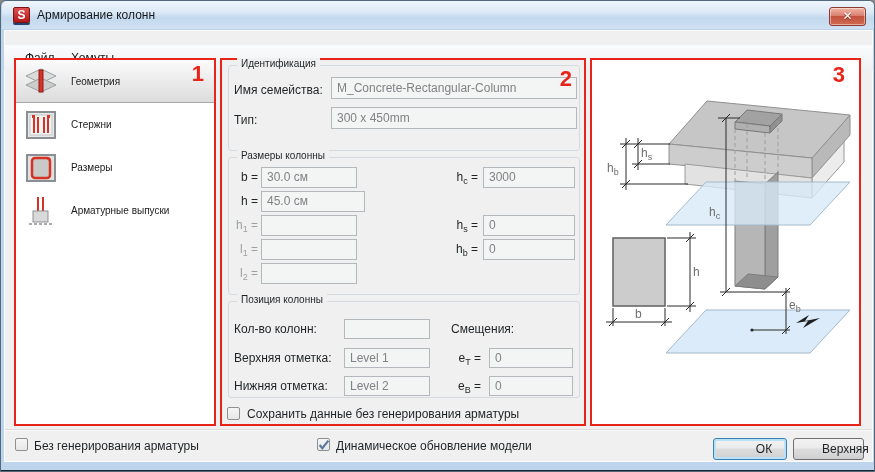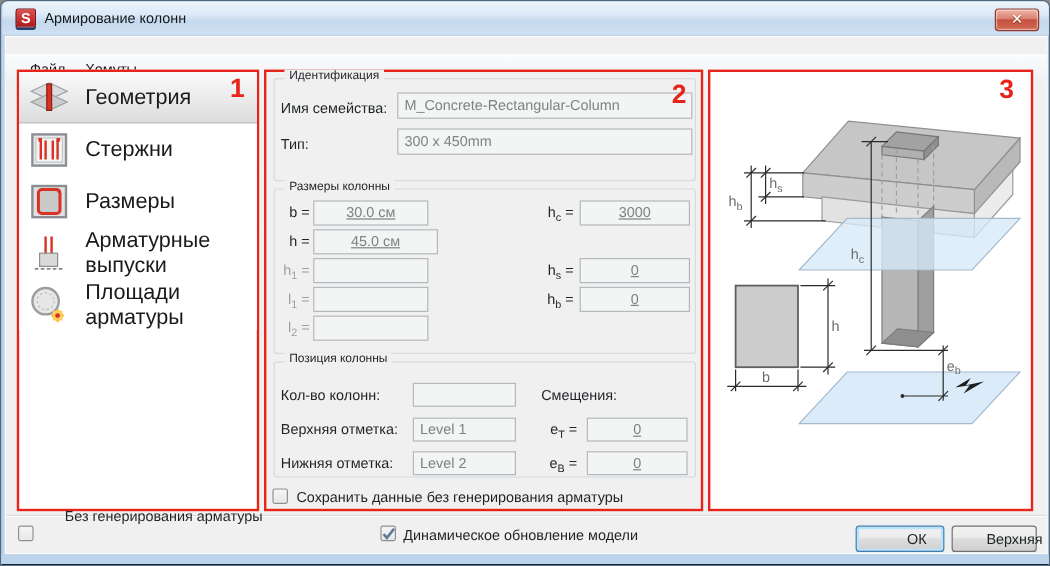--- a/index.html
+++ b/index.html
@@ -40,34 +40,34 @@
   .rp { position:absolute; border:2px solid #e8231a; }
   .p1 { left:13px; top:57px; width:202px; height:368px; background:#fff; }
   .p2 { left:219px; top:57px; width:366px; height:368px; background:#f0f0f0; }
   .p3 { left:589px; top:57px; width:271px; height:368px; background:#fff; }
   .badge { position:absolute; color:#e8231a; font-weight:bold; font-size:22px; line-height:22px; }
 
   
   .s-item { position:relative; height:43px; display:flex; align-items:center; gap:12px;
     padding-left:7px; cursor:pointer; background:#fff; }
   .s-item.sel { background:linear-gradient(#fbfbfb,#dcdcdc); border-bottom:1px solid #a9a9a9; }
-  .s-item .lbl-s { font-size:18px; color:#1a1a1a; }
+  .s-item .lbl-s { font-size:10px; color:#1a1a1a; }
   .s-item svg { flex:0 0 auto; }
 
   
   .gb { position:absolute; border:1px solid #d4dadf; border-radius:3px; }
   .gt { position:absolute; top:-8px; left:8px; background:#f0f0f0; padding:0 4px;
     font-size:10px; color:#1f2326; white-space:nowrap; }
   .lbl { position:absolute; font-size:12px; color:#1f2326; white-space:nowrap; line-height:14px; }
   .lbl.dis { color:#9da0a3; }
   .lbl.r { text-align:right; }
   sub { font-size:9px; }
   .tb { position:absolute; background:#f3f4f4; border:1px solid #b3b8bc; font-size:12px;
     color:#7f8385; line-height:19px; padding:0 5px; overflow:hidden; white-space:nowrap; }
-  .tb.num { text-align:center;text-decoration:underline; }
+  .tb.num { text-align:left; }
 
   
   .cb { position:absolute; width:13px; height:13px; background:linear-gradient(#f5f5f5,#e7e7e7);
     border:1px solid #8e9094; border-radius:2px; cursor:pointer; }
   .cb svg { position:absolute; left:0; top:0; }
   .cb-lbl { position:absolute; font-size:12px; color:#1f2326; white-space:nowrap; cursor:default; }
 
   
   .btn { position:absolute; height:22px; font-size:12px; text-align:center; color:#1f2326;
     background:linear-gradient(#f2f2f2,#ebebeb 45%,#dddddd 50%,#cfcfcf);
@@ -125,30 +125,20 @@
       <span class="lbl-s">Размеры</span>
     </div>
     <div class="s-item">
       <svg width="36" height="32" viewBox="0 0 36 32">
         <line x1="15" y1="2" x2="15" y2="20" stroke="#d63226" stroke-width="2"></line>
         <line x1="20" y1="2" x2="20" y2="20" stroke="#d63226" stroke-width="2"></line>
         <rect x="10" y="16" width="15" height="11" fill="#d9d9d9" stroke="#8b8f93"></rect>
         <line x1="6" y1="29" x2="30" y2="29" stroke="#555" stroke-dasharray="3,2"></line>
       </svg>
       <span class="lbl-s">Арматурные выпуски</span>
-    </div>
-    <div class="s-item">
-      <svg width="36" height="32" viewBox="0 0 36 32">
-        <circle cx="15" cy="13" r="11" fill="#e7e7e7" stroke="#9a9ea2" stroke-width="2"></circle>
-        <circle cx="15" cy="13" r="7" fill="none" stroke="#b9bcbe" stroke-dasharray="2,2"></circle>
-        <rect x="21" y="21" width="8" height="8" fill="#ffb82e" transform="rotate(45 25 25)"></rect>
-        <rect x="21" y="21" width="8" height="8" fill="#ffcf5e"></rect>
-        <circle cx="25" cy="25" r="2" fill="#d63226"></circle>
-      </svg>
-      <span class="lbl-s">Площади арматуры</span>
     </div>
     <div class="badge" style="right:10px; top:3px;">1</div>
   </div>
 
   <div class="rp p2">
 
     <div class="gb" style="left:6px; top:5px; width:352px; height:86px;">
       <span class="gt">Идентификация</span>
     </div>
     <span class="lbl" style="left:12px; top:23px;">Имя семейства:</span>
@@ -278,21 +268,21 @@
         <text x="43" y="258">b</text>
         <text x="197" y="249"><tspan>e</tspan><tspan dy="3" font-size="9">b</tspan></text>
       </g>
       <path d="M204,263 l13,-8 -4,6 15,-3 -17,10 5,-7 z" fill="#1e1e1e"></path>
     </svg>
     <div class="badge" style="right:14px; top:4px;">3</div>
   </div>
 
   <div class="footer-groove"></div>
   <div class="cb" style="left:14px; top:437px;"></div>
-  <span class="cb-lbl" style="left:33px; top:422px;margin-left:20px;">Без генерирования арматуры</span>
+  <span class="cb-lbl" style="left:33px; top:438px;">Без генерирования арматуры</span>
   <div class="cb" style="left:316px; top:437px;">
     <svg width="12" height="12" viewBox="0 0 11 11">
       <path d="M1.5,5.5 L4,8.5 L9.5,1.5" fill="none" stroke="#5d7a9c" stroke-width="2"></path>
     </svg>
   </div>
   <span class="cb-lbl" style="left:335px; top:438px;">Динамическое обновление модели</span>
   <button class="btn focus" style="left:712px; top:437px; width:74px;">ОК</button>
   <button class="btn" style="left:792px; top:437px; width:71px;">Верхняя</button>
 
   <div class="bottom-strip"></div>

